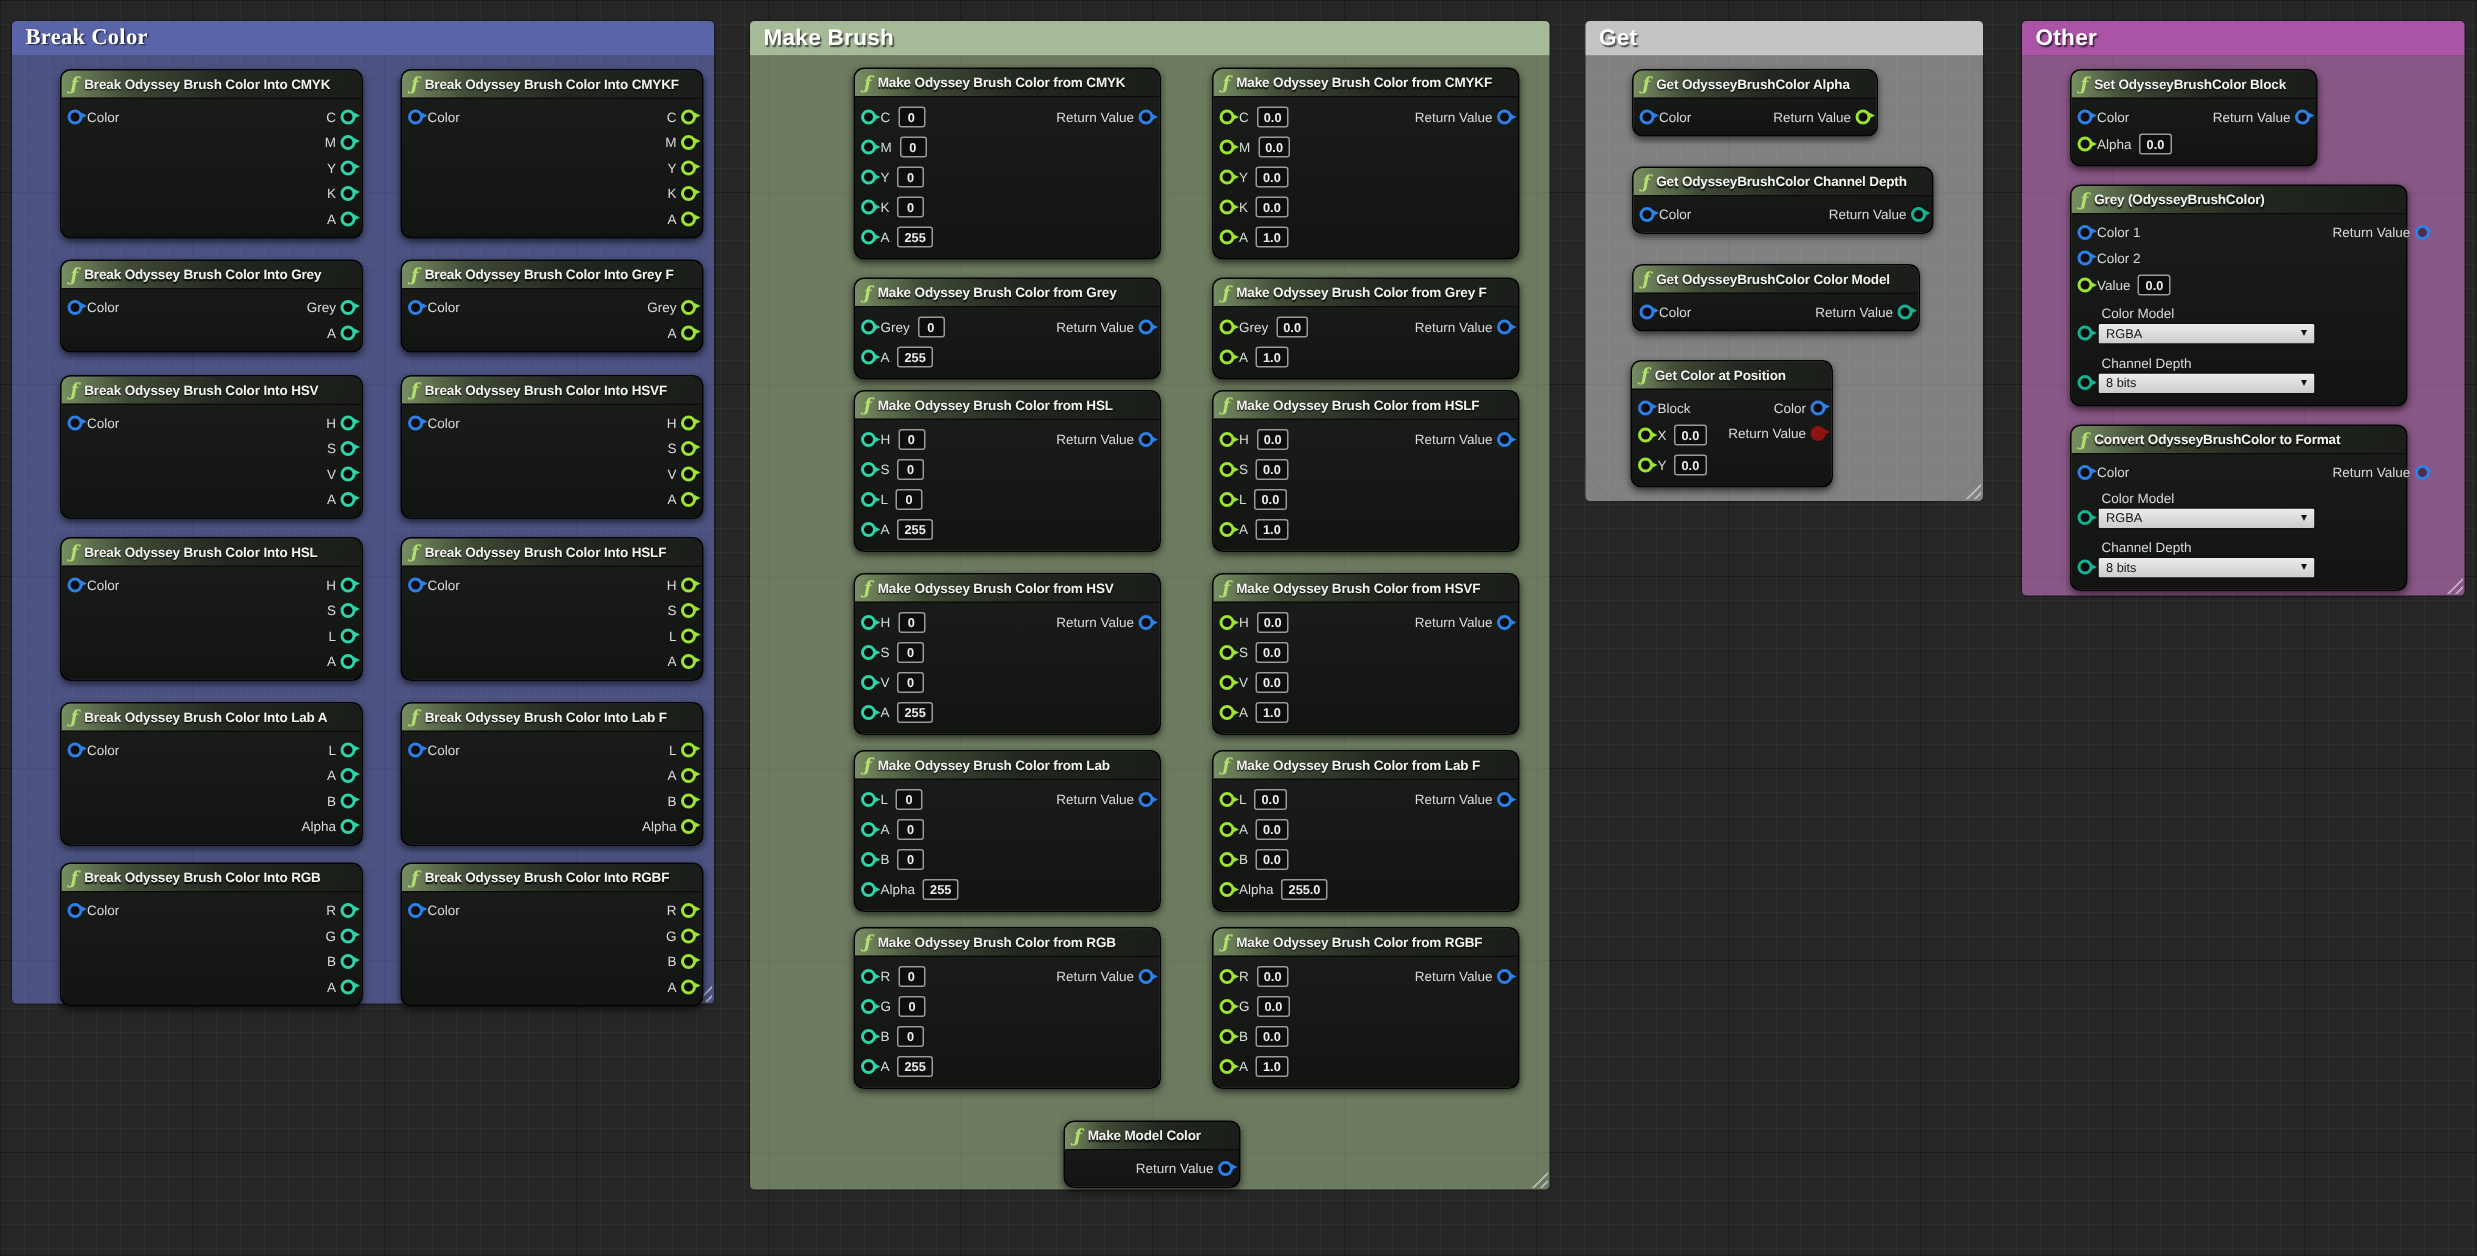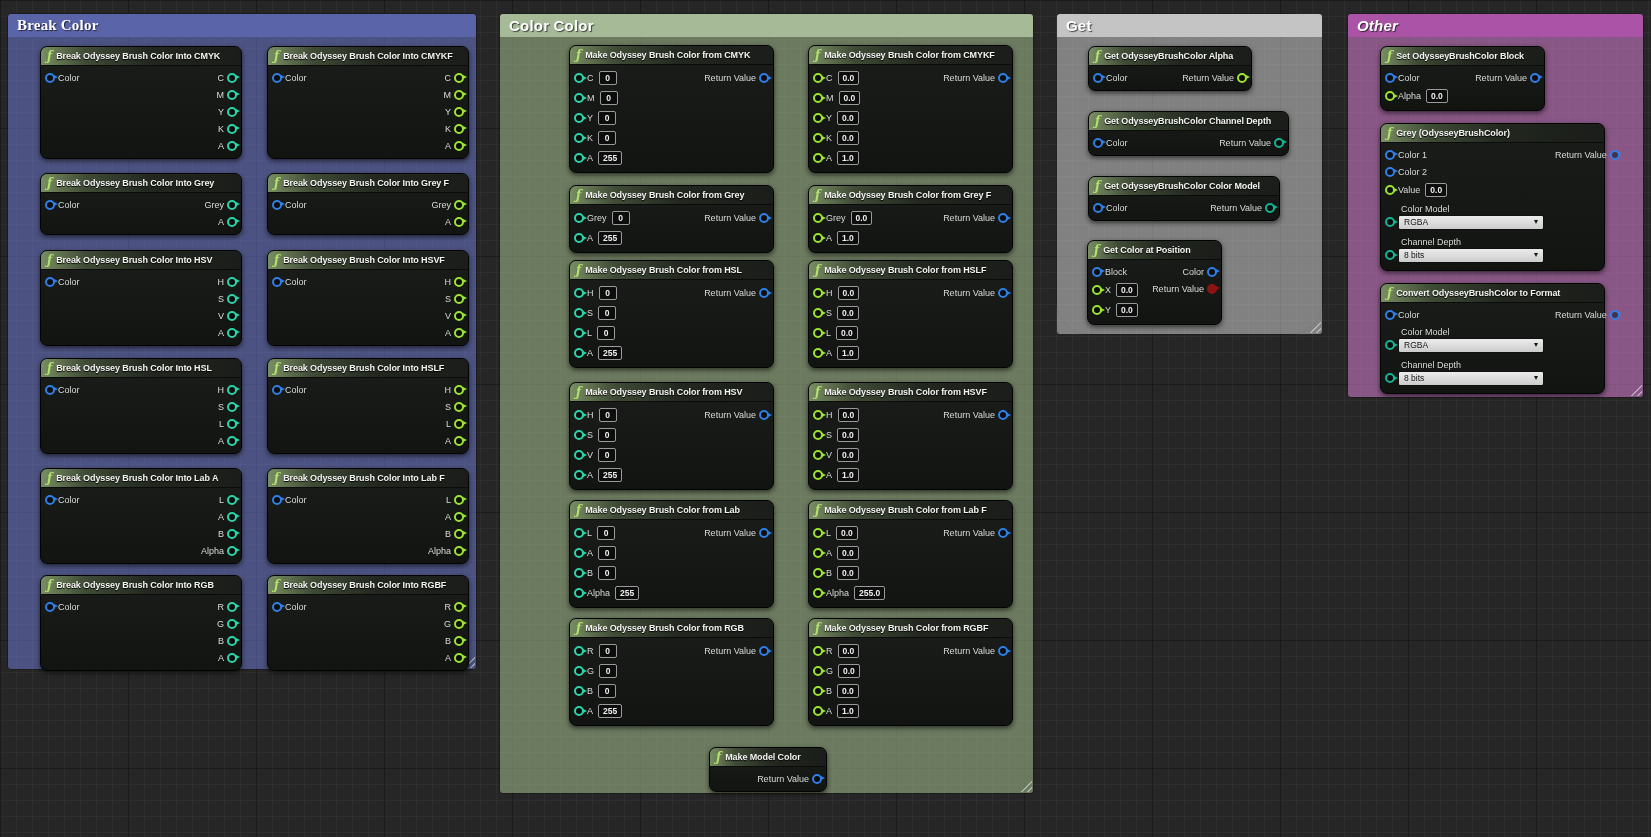--- a/index.html
+++ b/index.html
@@ -436,21 +436,21 @@
           </div>
           <div class="prow">
             <span class="plabel">A</span>
             <span class="pin" style="--c: #9ce332;"></span>
           </div>
         </div>
       </div>
     </div>
     <div class="group" style="left: 500px; top: 14px; width: 533px; height: 779px;">
       <div class="ghead" style="background: rgb(166, 186, 152);">
-        <span class="gtitle">Color Color</span>
+        <span class="gtitle">Make Brush</span>
       </div>
       <div class="gbody" style="background: rgba(158, 182, 136, 0.58);"></div>
       <div class="ghandle"></div>
     </div>
     <div class="node" style="left: 569px; top: 45px; width: 203px;">
       <div class="nhead">
         <span class="ficon">ƒ</span>
         <span class="ntitle">Make Odyssey Brush Color from CMYK</span>
       </div>
       <div class="nbody">
@@ -980,21 +980,21 @@
             <span class="pin" style="--c: #2e7fe8;"></span>
           </div>
           <div class="prow">
             <span class="plabel">Return Value</span>
             <span class="pin filled" style="--c: #8e1313;"></span>
           </div>
         </div>
       </div>
     </div>
     <div class="group" style="left: 1348px; top: 14px; width: 295px; height: 383px;">
-      <div class="ghead" style="background: rgb(171, 83, 167); font-style: italic;">
+      <div class="ghead" style="background: rgb(171, 83, 167);">
         <span class="gtitle">Other</span>
       </div>
       <div class="gbody" style="background: rgba(216, 128, 212, 0.55);"></div>
       <div class="ghandle"></div>
     </div>
     <div class="node" style="left: 1380px; top: 46px; width: 163px;">
       <div class="nhead">
         <span class="ficon">ƒ</span>
         <span class="ntitle">Set OdysseyBrushColor Block</span>
       </div>

